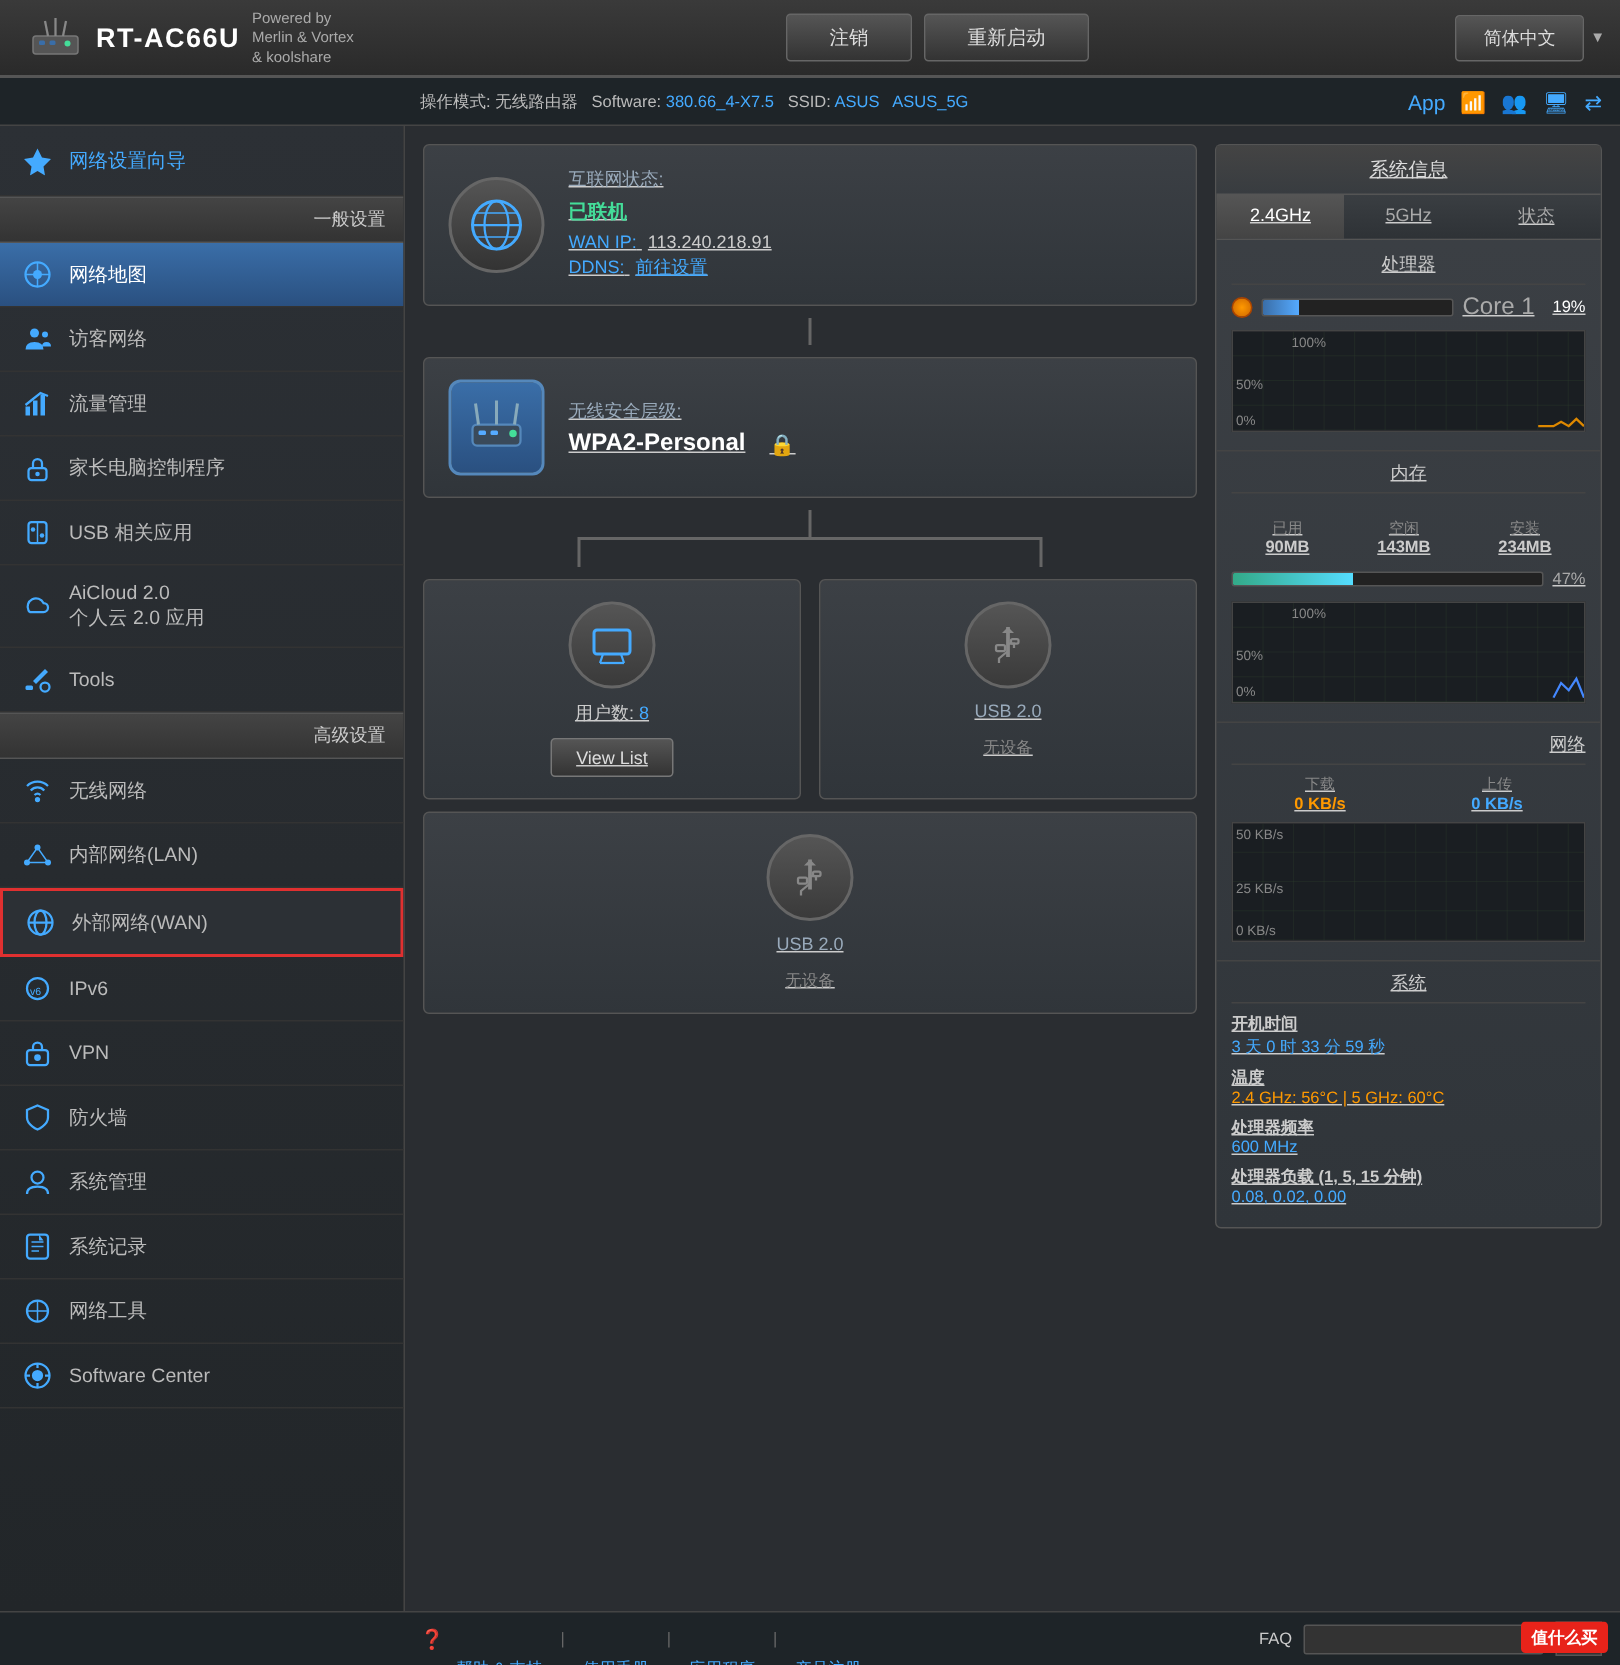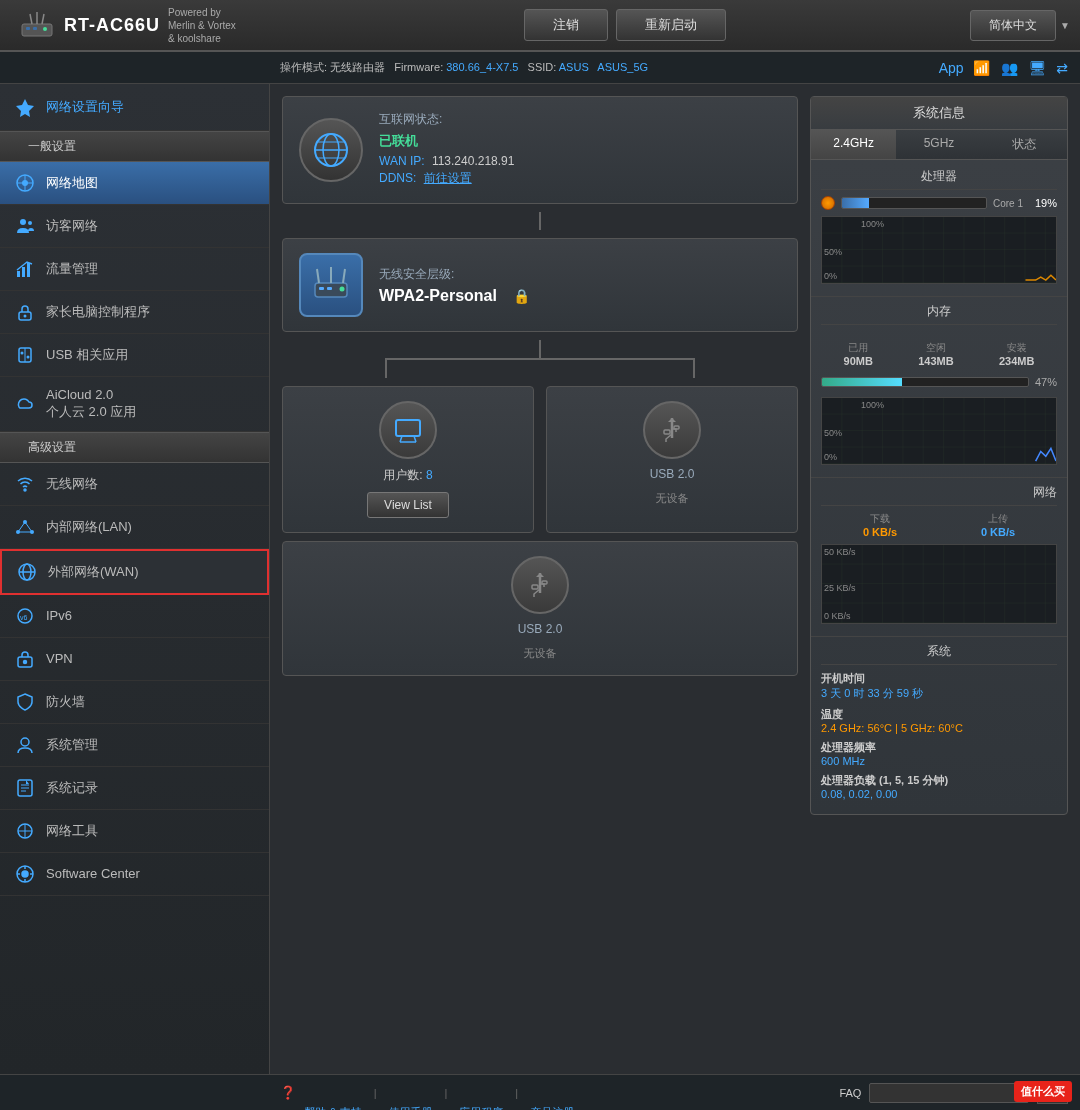--- a/index.html
+++ b/index.html
@@ -104,24 +104,24 @@
       width: 270px;
       min-width: 270px;
       background: linear-gradient(180deg, #2c3035 0%, #222629 100%);
       border-right: 1px solid #444;
       overflow-y: auto;
     }
     .sidebar-section-header {
       background: linear-gradient(180deg, #444 0%, #333 100%);
       color: #ccc;
       font-size: 12px;
-      padding: 6px 28px;
+      padding: 6px 12px;
       border-bottom: 1px solid #555;
       border-top: 1px solid #555;
-      text-align: left;
+      text-align: right;
     }
     .sidebar-item {
       display: flex;
       align-items: center;
       padding: 10px 14px;
       cursor: pointer;
       border-bottom: 1px solid #333;
       gap: 10px;
       color: #bbb;
       font-size: 13px;
@@ -144,20 +144,21 @@
     }
 
     
     .content-area {
       flex: 1;
       display: flex;
       padding: 12px;
       gap: 12px;
       background: #2a2d31;
       overflow: hidden;
+      text-decoration: underline;
     }
 
     
     .network-map {
       flex: 1;
       display: flex;
       flex-direction: column;
       gap: 8px;
     }
     .map-card {
@@ -306,21 +307,21 @@
       height: 12px;
       background: #222;
       border: 1px solid #555;
       border-radius: 2px;
       overflow: hidden;
     }
     .cpu-bar-fill {
       height: 100%;
       background: linear-gradient(90deg, #3a6ea8, #5af);
     }
-    .cpu-label { color: #aaa; font-size: 10px; flex-shrink: 0; }
+    .cpu-label { color: #aaa; font-size: 16px; flex-shrink: 0; }
     .cpu-pct { color: #fff; font-size: 11px; flex-shrink: 0; width: 28px; text-align: right; }
 
     
     .mini-chart {
       width: 100%;
       height: 68px;
       background: #1a1e22;
       border: 1px solid #444;
       position: relative;
       overflow: hidden;
@@ -472,21 +473,21 @@
   <div class="lang-area">
     <button class="lang-btn">简体中文</button>
     <span class="dropdown-arrow">▼</span>
   </div>
 </div>
 
 <div class="status-bar">
   <div class="status-text">
     <span>操作模式: 无线路由器</span>
     &nbsp;
-    <span>Firmware:</span>
+    <span>Software:</span>
     <a>380.66_4-X7.5</a>
     &nbsp;
     <span>SSID:</span>
     <a>ASUS</a>
     &nbsp;
     <a>ASUS_5G</a>
   </div>
   <div class="status-icons">
     <span class="status-icon-item">App</span>
     <span class="status-icon-item">📶</span>
@@ -572,20 +573,30 @@
 
     <div class="sidebar-item">
       <div class="sidebar-icon">
         <svg viewBox="0 0 20 20" fill="#4af">
           <path d="M4 13 A5 5 0 0 1 14 8 A3 3 0 0 1 17 11 A3 3 0 0 1 14 14 H5 A3 2 0 0 1 4 13Z" stroke="#4af" stroke-width="1.5" fill="none"></path>
         </svg>
       </div>
       <span style="line-height:1.3">AiCloud 2.0<br>个人云 2.0 应用</span>
     </div>
 
+    <div class="sidebar-item">
+      <div class="sidebar-icon">
+        <svg viewBox="0 0 20 20" fill="#4af">
+          <path d="M15 3 L17 5 L9 13 L7 11 Z" fill="#4af"></path>
+          <rect x="2" y="14" width="5" height="3" rx="1" fill="#4af"></rect>
+          <circle cx="15" cy="15" r="3" stroke="#4af" stroke-width="1.5" fill="none"></circle>
+        </svg>
+      </div>
+      <span>Tools</span>
+    </div>
 
     <div class="sidebar-section-header">高级设置</div>
 
     <div class="sidebar-item">
       <div class="sidebar-icon">
         <svg viewBox="0 0 20 20" fill="none" stroke="#4af" stroke-width="1.5">
           <path d="M3 7 A10 10 0 0 1 17 7"></path>
           <path d="M5.5 10 A6 6 0 0 1 14.5 10"></path>
           <path d="M8 13 A3 3 0 0 1 12 13"></path>
           <circle cx="10" cy="16" r="1" fill="#4af"></circle>

